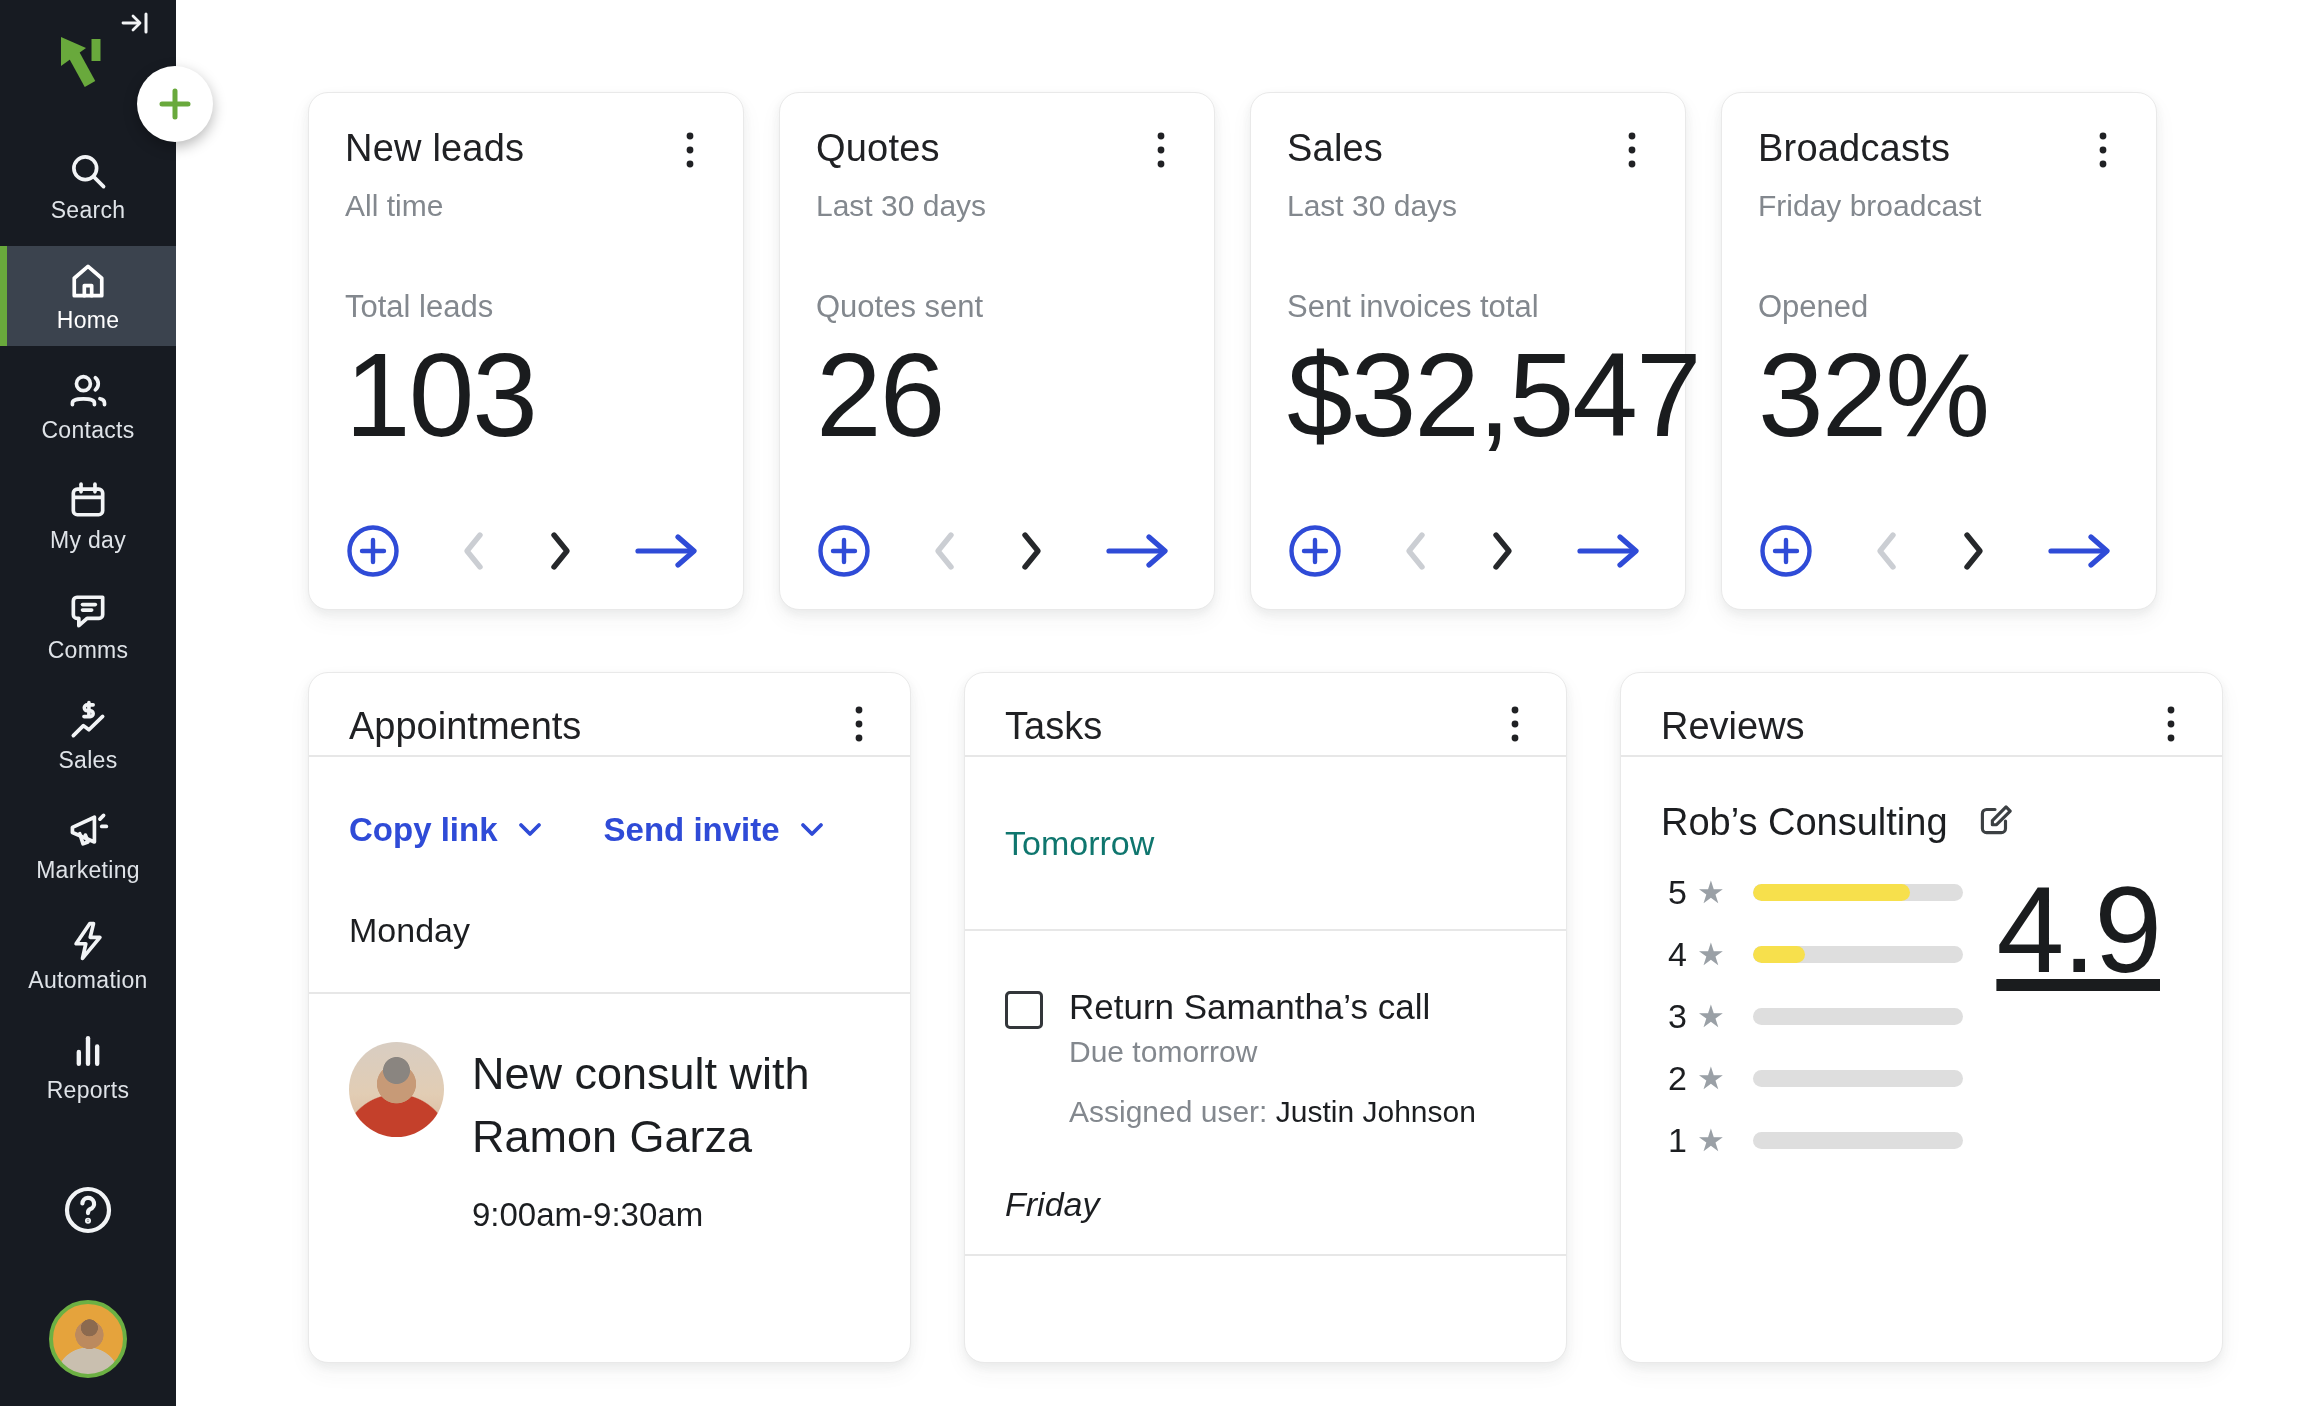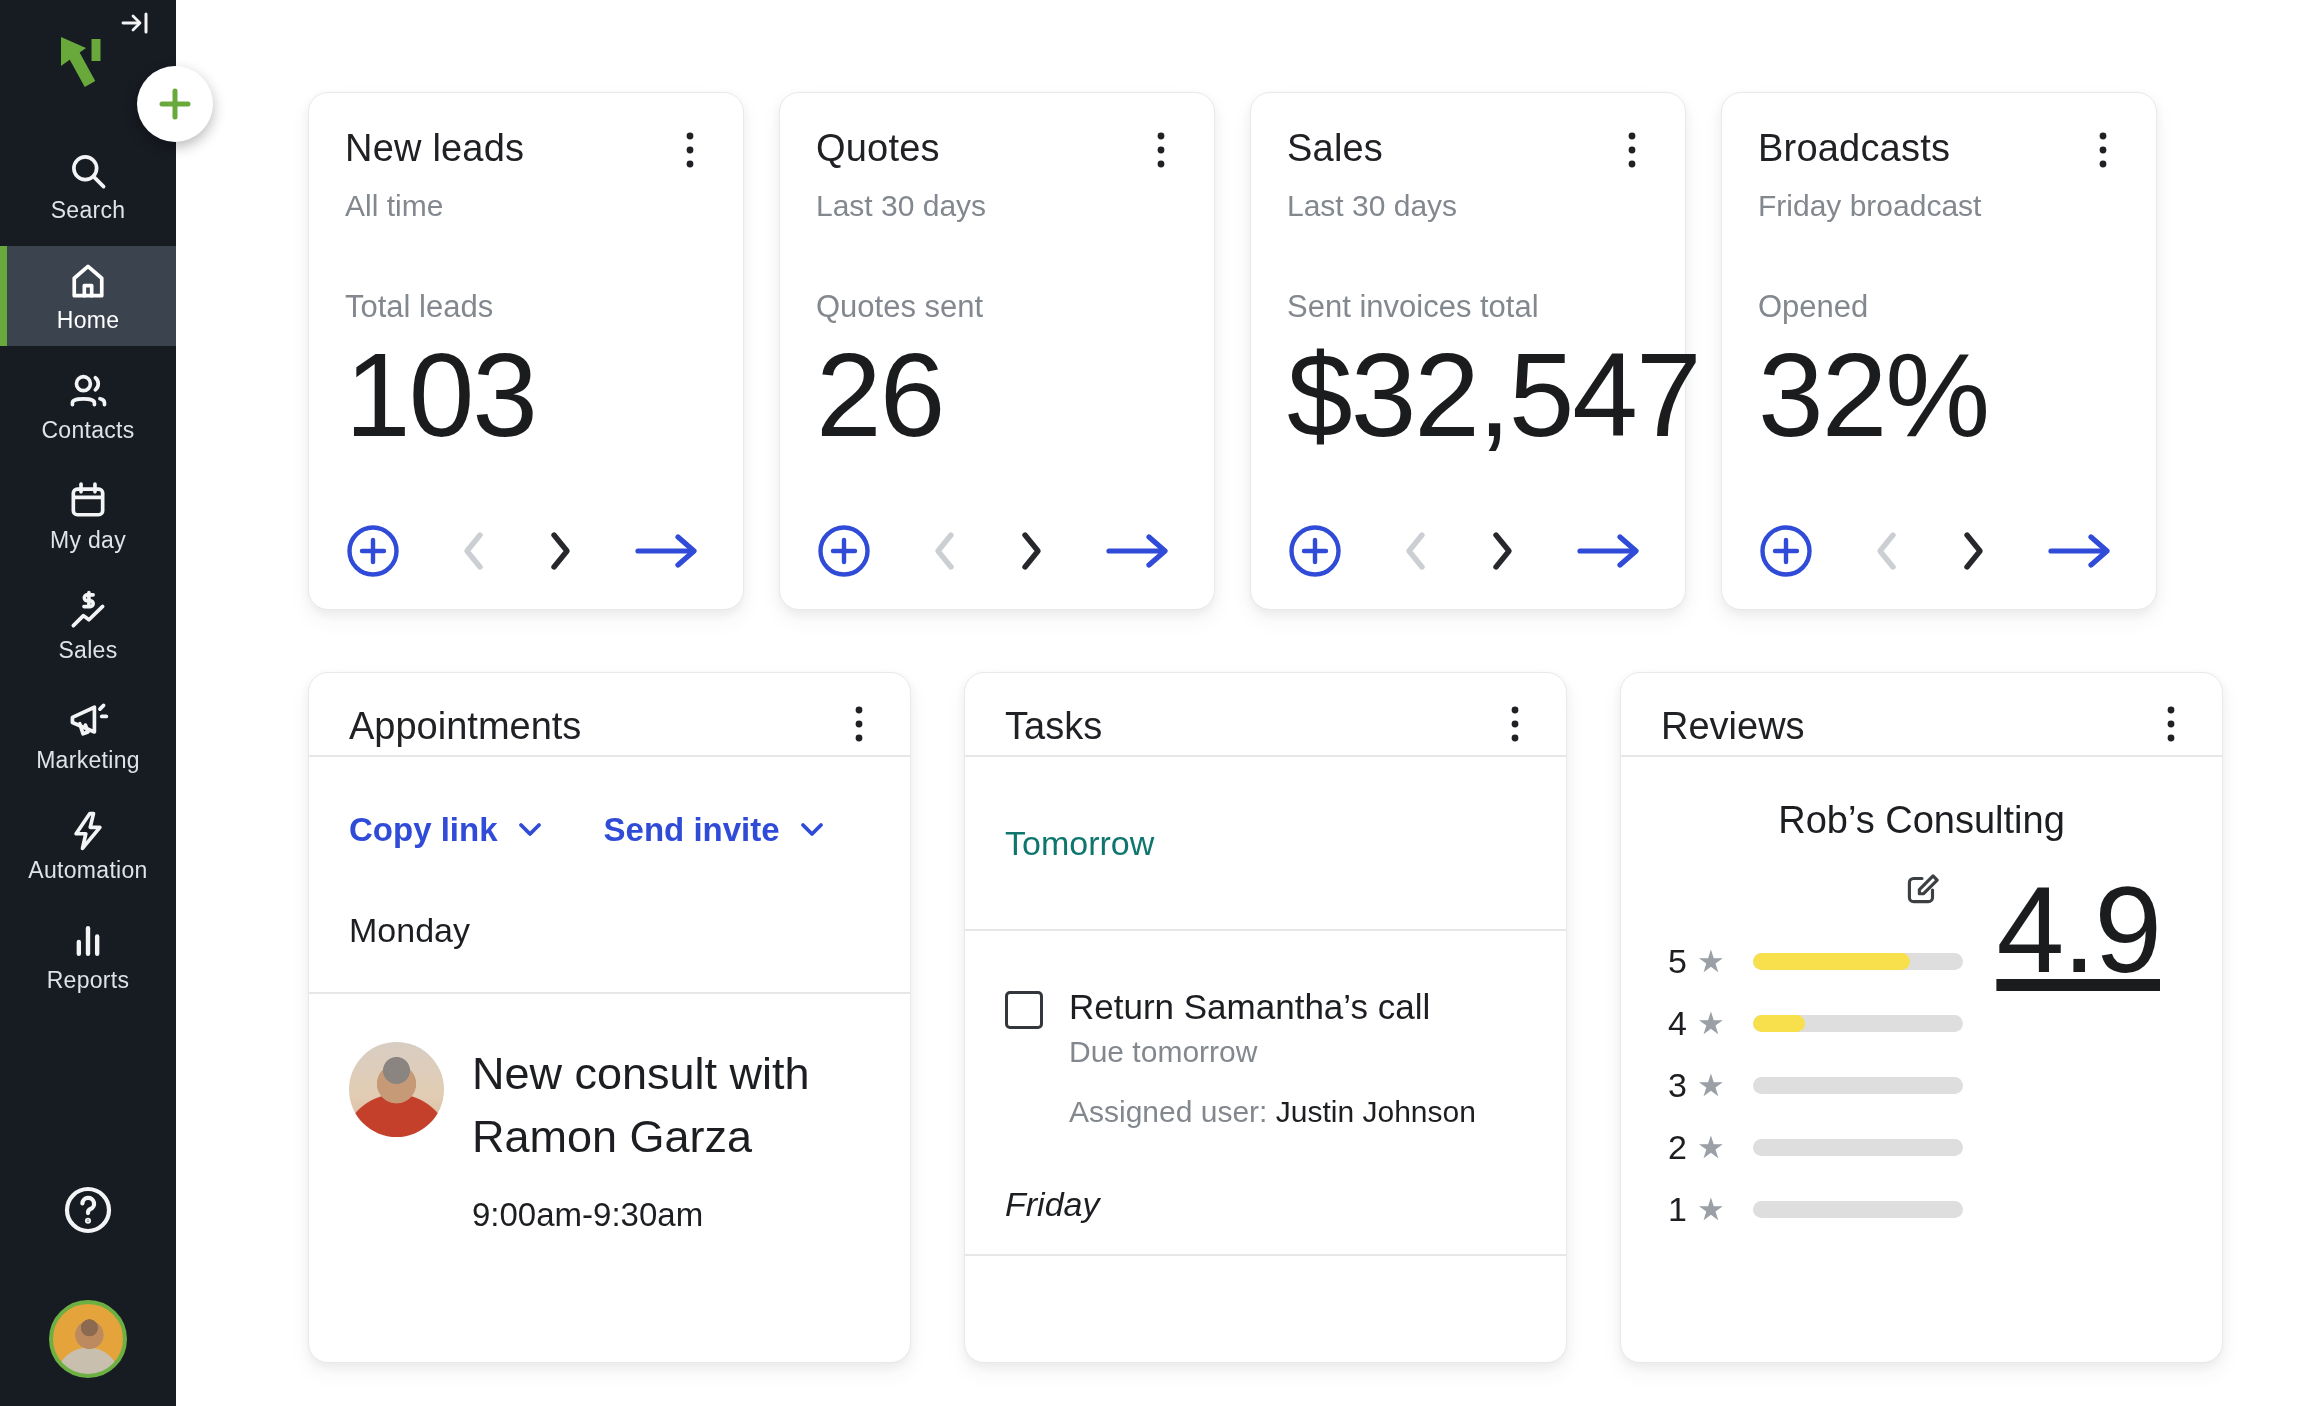--- a/index.html
+++ b/index.html
@@ -91,21 +91,21 @@
     flex:0 0 auto; margin-top:4px; cursor:pointer; background:#fff; }
   .task-name{ font-size:35px; color:#1C1E21; font-weight:500; }
   .task-due{ font-size:30px; color:var(--muted); margin-top:8px; }
   .task-assigned{ font-size:30px; margin-top:26px; }
   .task-assigned .al{ color:var(--muted); }
   .task-assigned .av{ color:#1C1E21; font-weight:500; }
   .friday-row{ height:99px; margin-top:24px; display:flex; align-items:center;
     padding:0 40px; font-size:34px; font-weight:500; color:#1C1E21;font-style:italic; }
 
   
-  .biz-row{ display:flex; align-items:center; gap:26px; padding:0 40px; margin-top:42px;flex-direction:column; }
+  .biz-row{ display:flex; align-items:center; gap:26px; padding:0 40px; margin-top:42px; }
   .biz-name{ font-size:38px; font-weight:500; color:#1C1E21; }
   .ratings{ margin-top:16px; padding:0 40px; position:relative; }
   .rating-row{ height:62px; display:flex; align-items:center; }
   .rating-num{ width:26px; text-align:right; font-size:34px; color:#1C1E21; }
   .rating-star{ font-size:31px; color:#9AA0A6; margin-left:10px;
     font-family:"DejaVu Sans",sans-serif; }
   .bar-track{ width:210px; height:17px; border-radius:9px; background:#DEDEDE;
     margin-left:28px; overflow:hidden; }
   .bar-fill{ height:100%; border-radius:9px; background:#F7E04C; }
   .avg-rating{ position:absolute; top:196px; right:62px; font-size:122px;
@@ -171,20 +171,30 @@
         <svg width="44" height="44" viewBox="0 0 24 24" fill="none" stroke="#F2F4F6" stroke-width="2" stroke-linecap="round">
           <rect x="4" y="5.5" width="16" height="14" rx="2.2"></rect>
           <path d="M8.2 2.8 V7"></path>
             <path d="M15.8 2.8 V7"></path>
             <path d="M4.5 10 H19.5"></path>
         </svg>
       </span>
       <span class="lbl">My day</span>
     </div>
 
+    <div class="nav-item">
+      <span>
+        <svg width="44" height="44" viewBox="0 0 24 24" fill="none" stroke="#F2F4F6" stroke-width="2" stroke-linecap="round" stroke-linejoin="round">
+          <path d="M20 4.5 H6 a2 2 0 0 0-2 2 V14 a2 2 0 0 0 2 2 h1 v4 l4.5-4 H18 a2 2 0 0 0 2-2 Z"></path>
+          <path d="M9 8.5 H16"></path>
+            <path d="M9 11.5 H14"></path>
+        </svg>
+      </span>
+      <span class="lbl">Comms</span>
+    </div>
 
     <div class="nav-item">
       <span>
         <svg width="44" height="44" viewBox="0 0 24 24" fill="none" stroke="#F2F4F6" stroke-width="2" stroke-linecap="round" stroke-linejoin="round">
           <path d="M12.5 2 V9"></path>
           <path d="M14.8 3.2 h-3.2 a1.6 1.6 0 0 0 0 3.2 h1.6 a1.6 1.6 0 0 1 0 3.2 H9.8"></path>
           <path d="M4 20 L9.5 14.5 L12.5 16.8 L20 9.5"></path>
         </svg>
       </span>
       <span class="lbl">Sales</span>

